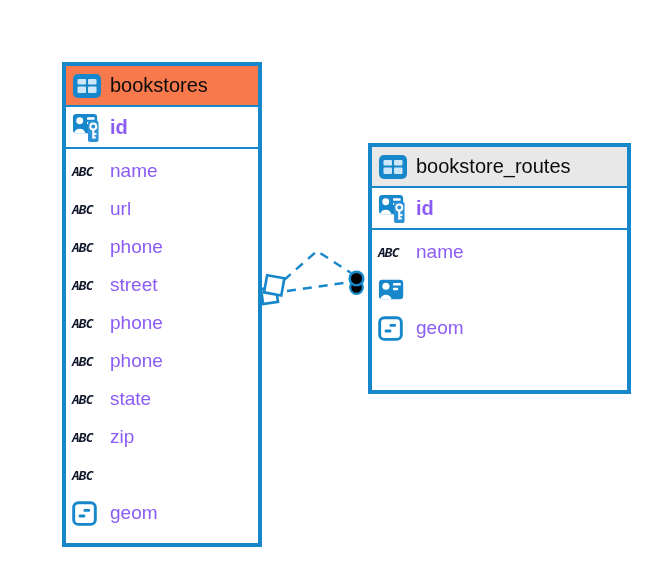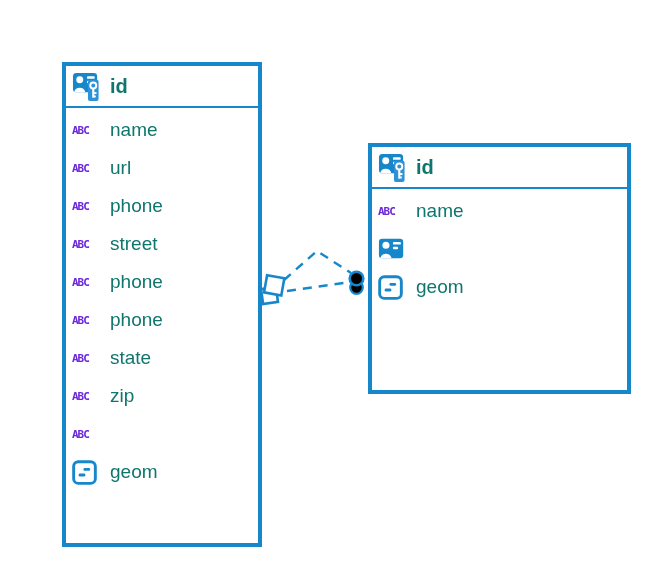--- a/index.html
+++ b/index.html
@@ -16,26 +16,26 @@
   .t-header { display:flex; align-items:center; gap:9px; height:41px;
               padding:0 7px; border-bottom:2px solid #1787cb; }
   .t-header.orange { background:#f8794b; }
   .t-header.gray   { background:#e8e8e8; }
   .t-title { font-size:20px; color:#0b0b0b; white-space:nowrap; }
 
   .row { display:flex; align-items:center; gap:8px; padding:0 6px; height:38px; }
   .id-row { height:42px; border-bottom:2px solid #1787cb; }
   .id-row .lbl { font-weight:700; font-size:20px; }
   .t-body { padding-top:3px; }
-  .lbl { font-size:19px; color:#0f766e; white-space:nowrap; }
+  .lbl { font-size:19px; color:#8b5cf6; white-space:nowrap; }
 
   .icon { width:30px; min-width:30px; display:flex; align-items:center;
           justify-content:flex-start; }
   .abc { font-family:"DejaVu Sans Mono", monospace; font-weight:700;
-         font-size:11px; color:#6d28d9; letter-spacing:-1px; }
+         font-size:13px; color:#0f172a; letter-spacing:-1px;font-style:italic; }
 
   svg.glyph { display:block; }
   .hidden-defs { position:absolute; width:0; height:0; overflow:hidden; }
 </style>
 </head>
 <body>
 
 <svg class="hidden-defs" aria-hidden="true">
   <defs>
     <symbol id="sym-table" viewBox="0 0 28 24">
@@ -77,20 +77,26 @@
   <svg class="rel-layer" viewBox="0 0 654 570">
     <polyline points="284,280 317,251 351,273" fill="none" stroke="#1787cb" stroke-width="2.4" stroke-dasharray="9 7"></polyline>
     <line x1="287" y1="291" x2="350" y2="282" stroke="#1787cb" stroke-width="2.4" stroke-dasharray="9 7"></line>
     <rect x="262" y="288" width="15" height="15" fill="#ffffff" stroke="#1787cb" stroke-width="2.6" transform="rotate(-8 269.5 295.5)"></rect>
     <rect x="265.5" y="276.5" width="17.5" height="17.5" fill="#ffffff" stroke="#1787cb" stroke-width="2.6" transform="rotate(10 274 285)"></rect>
     <circle cx="356.5" cy="287.5" r="6.3" fill="#000000" stroke="#1787cb" stroke-width="2.2"></circle>
     <circle cx="356.5" cy="278.5" r="6.8" fill="#000000" stroke="#1787cb" stroke-width="2.6"></circle>
   </svg>
 
   <div class="entity bookstores">
+    <div class="t-header orange">
+      <svg class="glyph" width="28" height="24">
+          <use href="#sym-table"></use>
+        </svg>
+      <span class="t-title">bookstores</span>
+    </div>
     <div class="row id-row">
       <span class="icon">
           <svg class="glyph" width="29" height="31">
             <use href="#sym-pk"></use>
           </svg>
         </span>
       <span class="lbl">id</span>
     </div>
     <div class="t-body">
       <div class="row">
@@ -133,20 +139,26 @@
             <svg class="glyph" width="25" height="25">
               <use href="#sym-geom"></use>
             </svg>
           </span>
         <span class="lbl">geom</span>
       </div>
     </div>
   </div>
 
   <div class="entity routes">
+    <div class="t-header gray">
+      <svg class="glyph" width="28" height="24">
+          <use href="#sym-table"></use>
+        </svg>
+      <span class="t-title">bookstore_routes</span>
+    </div>
     <div class="row id-row">
       <span class="icon">
           <svg class="glyph" width="29" height="31">
             <use href="#sym-pk"></use>
           </svg>
         </span>
       <span class="lbl">id</span>
     </div>
     <div class="t-body">
       <div class="row">

